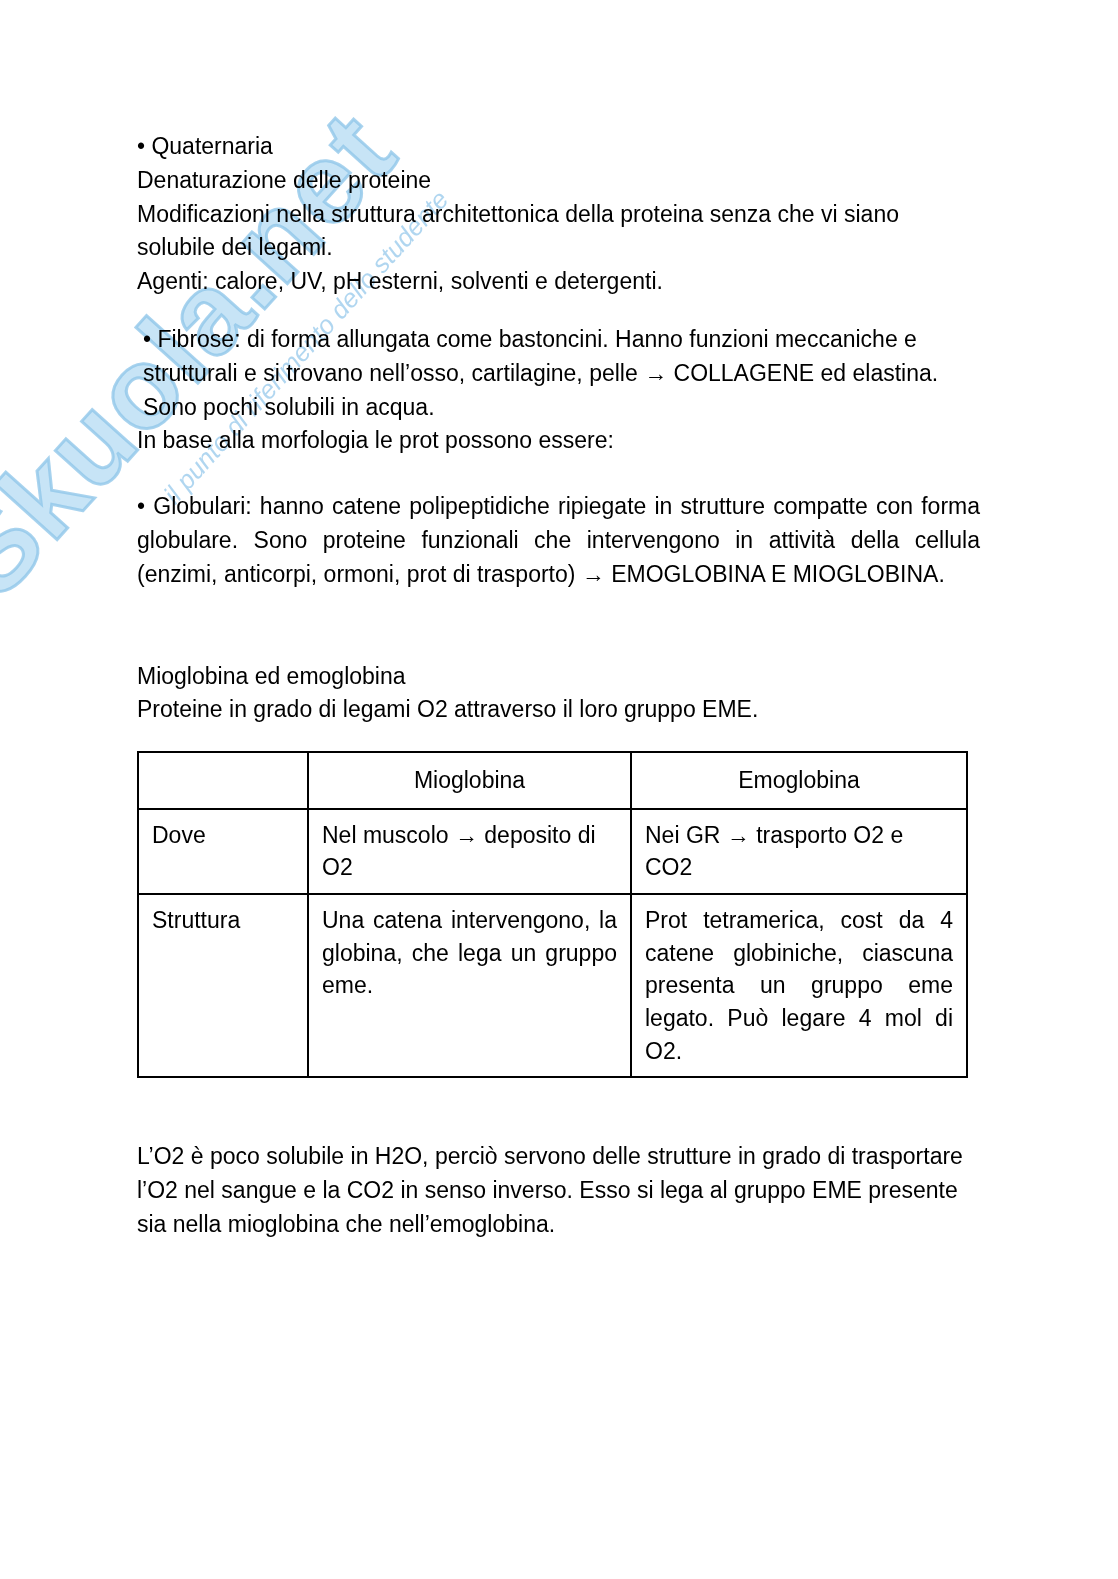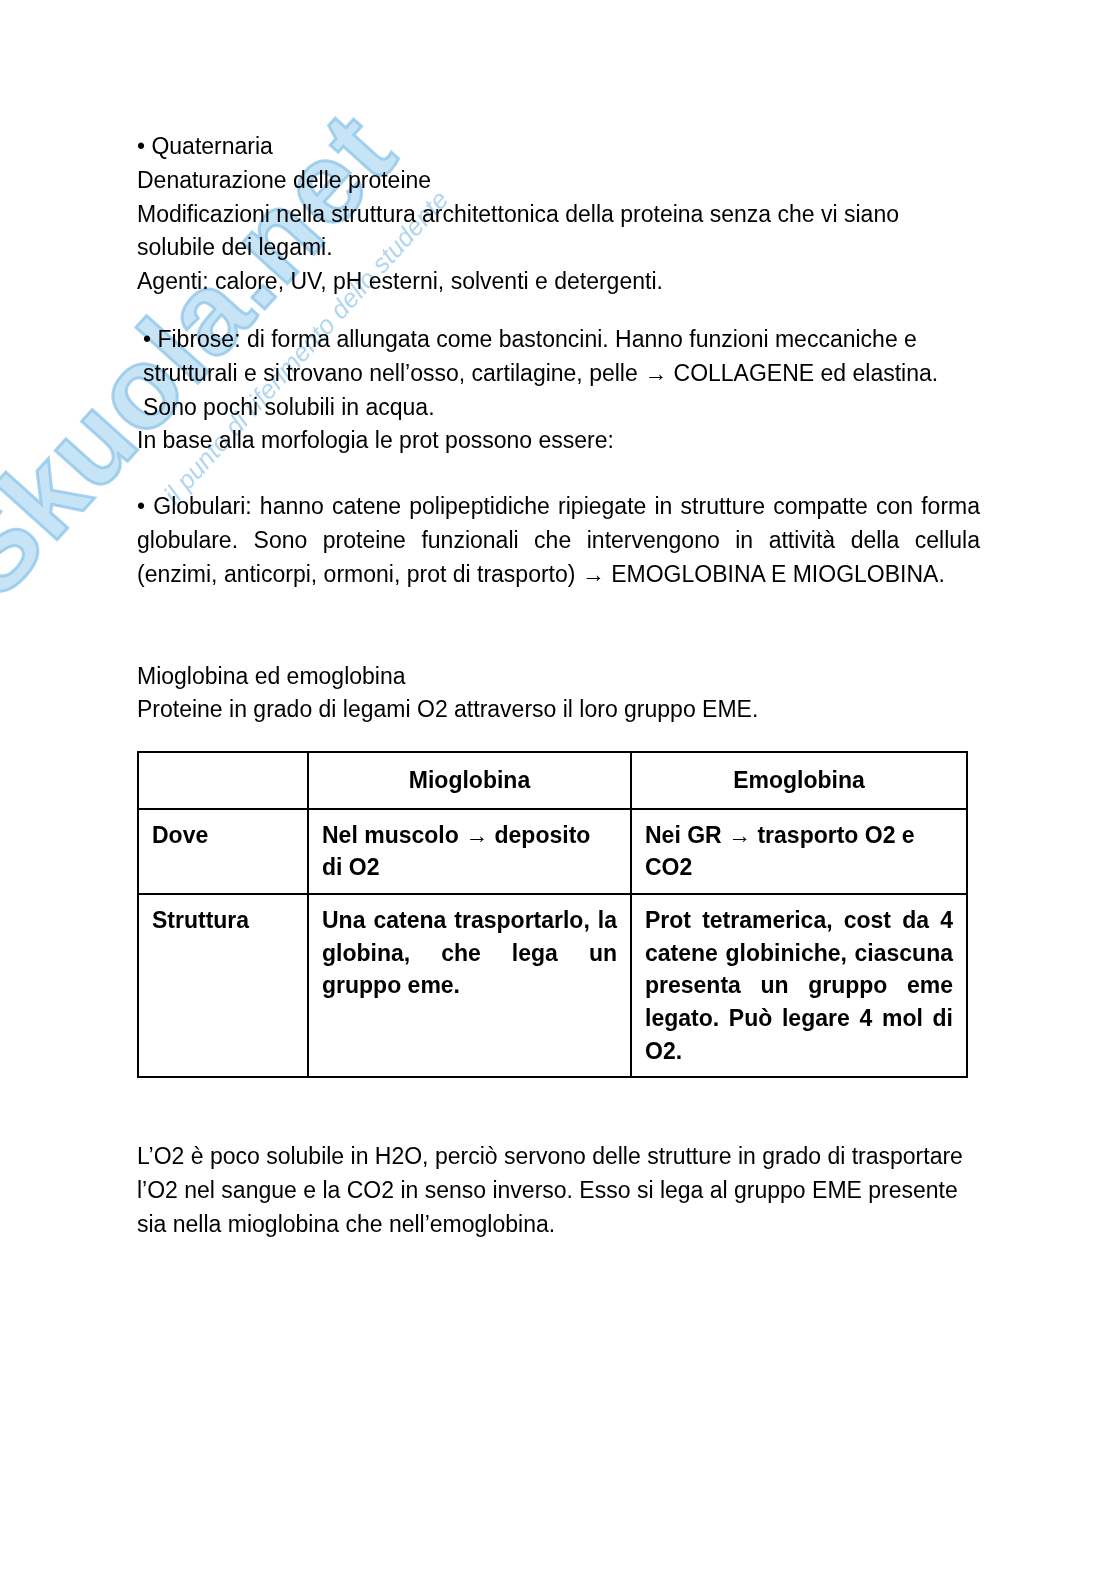--- a/index.html
+++ b/index.html
@@ -65,21 +65,21 @@
   table.mb-hb {
     margin-top:24px;
     border-collapse:collapse;
     table-layout:fixed;
     width:829px;
   }
   table.mb-hb th, table.mb-hb td {
     border:2px solid #000;
     padding:9px 13px;
     vertical-align:top;
-    font-weight:bold;
+    font-weight:normal;
     font-size:23px;
     line-height:1.42;
   }
   table.mb-hb th { text-align:center; padding:11px 13px; }
   col.c1 { width:170px; }
   col.c2 { width:323px; }
   col.c3 { width:336px; }
   td.cell-just { text-align:justify; }
   
   .closing { margin-top:62px; }
@@ -123,21 +123,21 @@
         <th>Mioglobina</th>
         <th>Emoglobina</th>
       </tr>
       <tr>
         <td>Dove</td>
         <td>Nel muscolo → deposito di O2</td>
         <td>Nei GR → trasporto O2 e CO2</td>
       </tr>
       <tr>
         <td>Struttura</td>
-        <td class="cell-just">Una catena trasportarlo, la globina, che lega un gruppo eme.</td>
+        <td class="cell-just">Una catena intervengono, la globina, che lega un gruppo eme.</td>
         <td class="cell-just">Prot tetramerica, cost da 4 catene globiniche, ciascuna presenta un gruppo eme legato. Può legare 4 mol di O2.</td>
       </tr>
     </tbody>
       </table>
 
     <p class="para closing">L’O2 è poco solubile in H2O, perciò servono delle strutture in grado di trasportare l’O2 nel sangue e la CO2 in senso inverso. Esso si lega al gruppo EME presente sia nella mioglobina che nell’emoglobina.</p>
 
   </div>
 </div>
 

